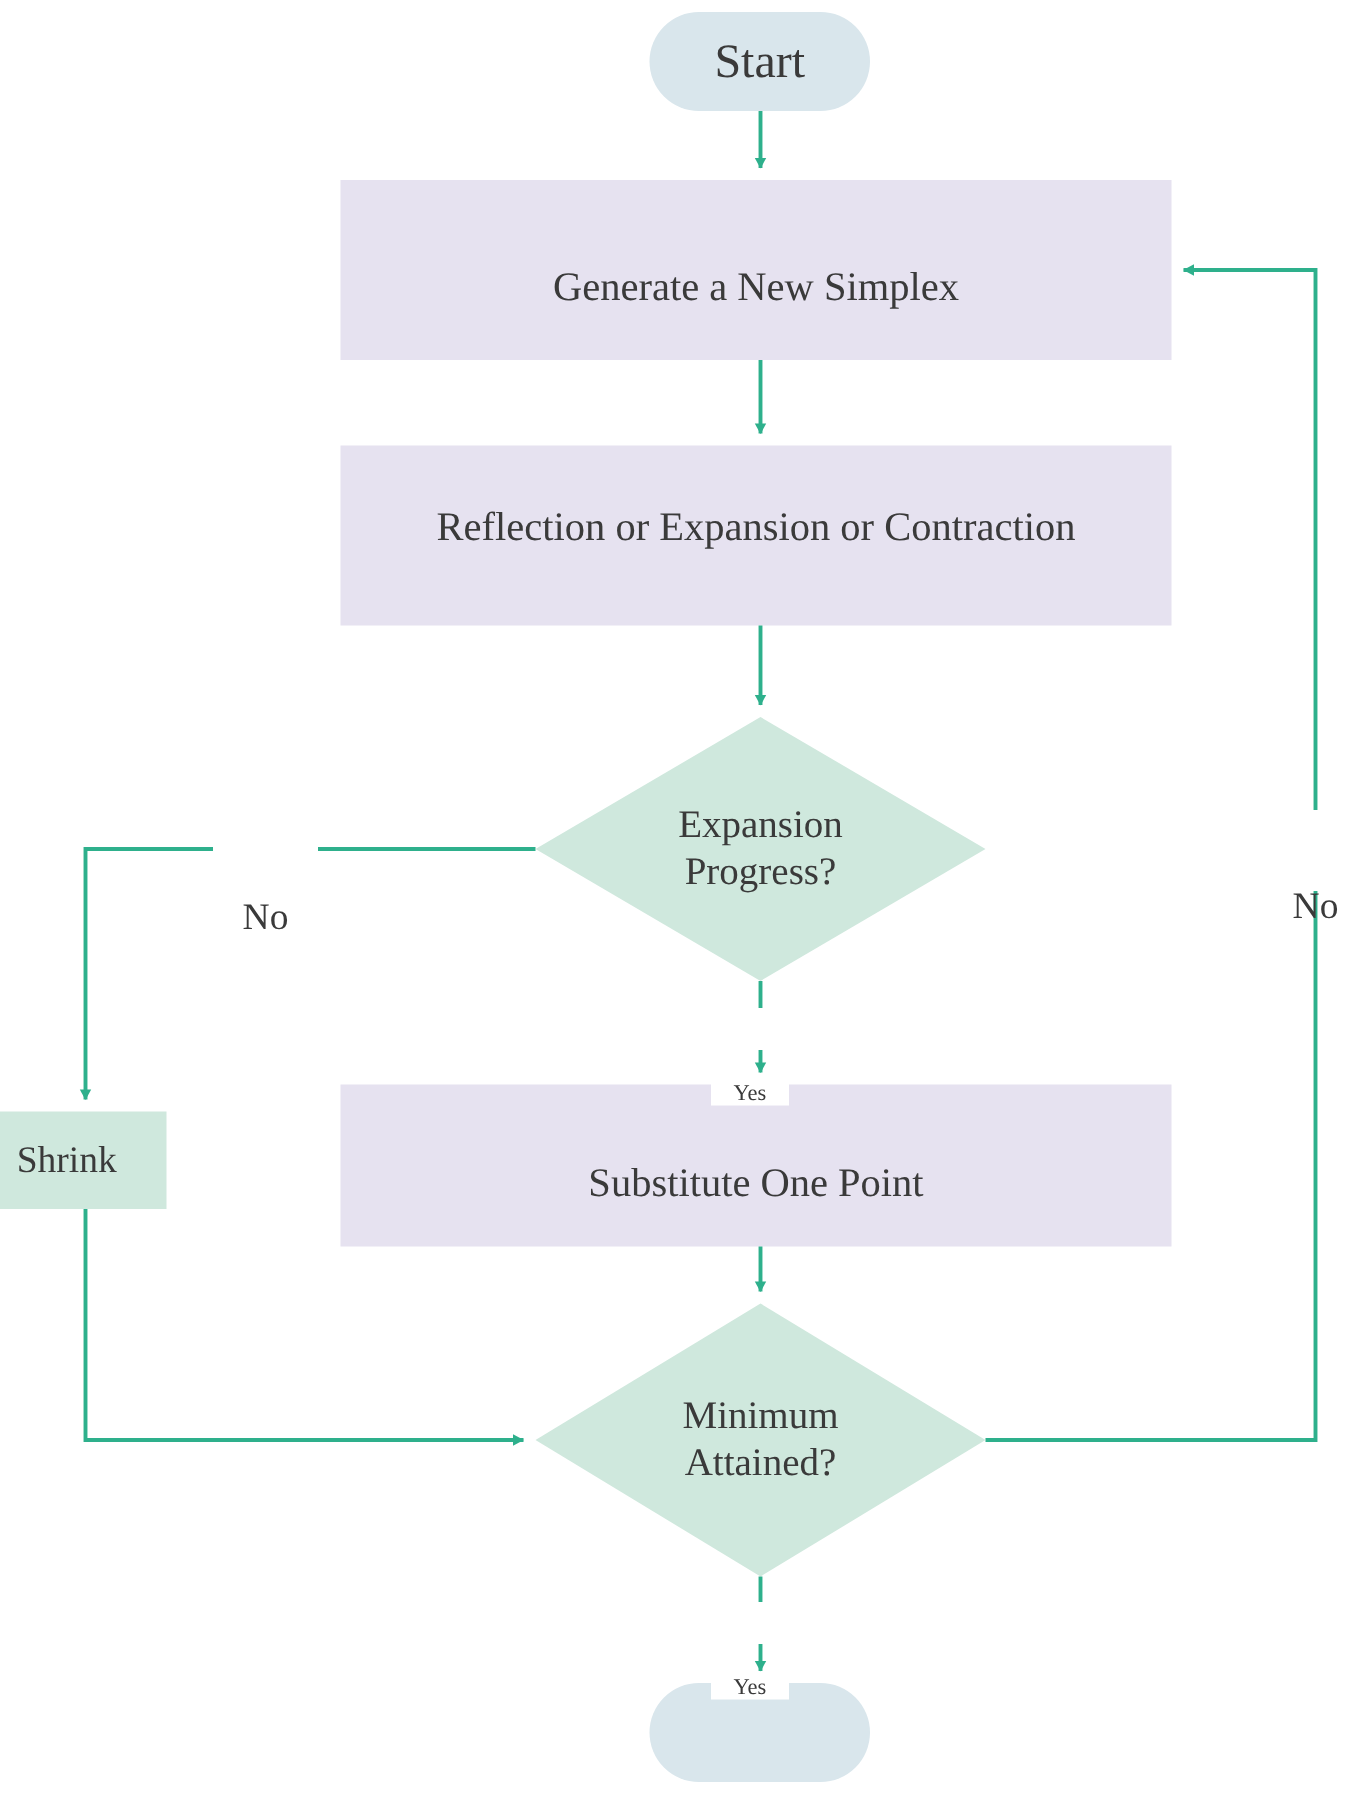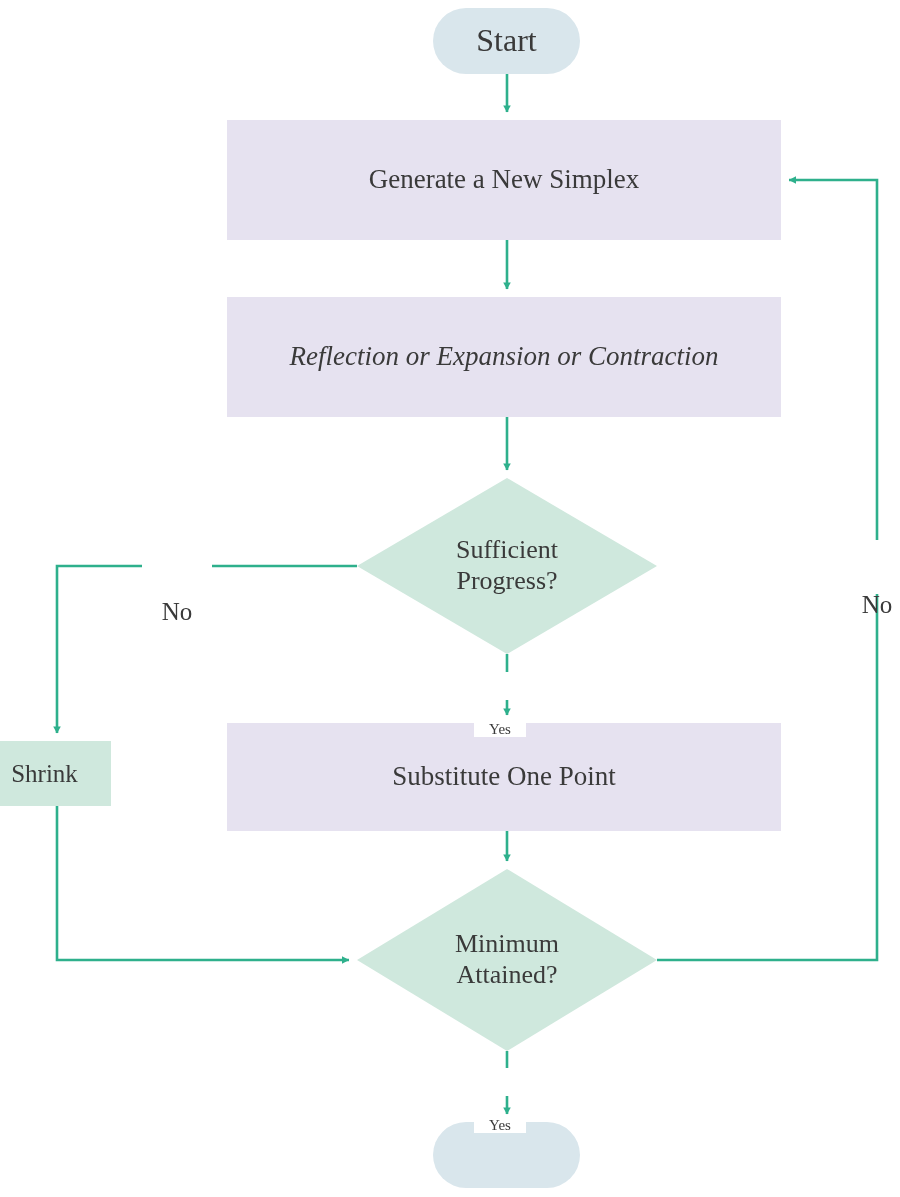--- a/index.html
+++ b/index.html
@@ -37,21 +37,21 @@
   .edge-label {
     position: absolute;
     color: #3a3a3a;
     font-family: "Liberation Serif", "DejaVu Serif", serif;
     text-align: center;
     background: #ffffff;
     line-height: 1;
     margin-top: 48px;
   }
   .terminal-label { font-size: 32px; }
-  .process-label  { font-size: 27px; }
+  .process-label  { font-size: 27px; margin-top: 12px; }
   .decision-label { font-size: 26px; }
   .shrink-label   { font-size: 25px; }
   .lbl-no-left  { font-size: 25px; }
   .lbl-no-right { font-size: 25px; }
   .lbl-yes      { font-size: 15px; }
 </style>
 </head>
 <body>
 
 <div id="canvas">
@@ -124,23 +124,23 @@
 
       <path d="M507,1051 L507,1068"></path>
       <path d="M507,1096 L507,1114" marker-end="url(#arrowDown)"></path>
     </g>
   </svg>
 
   <div class="node-label terminal-label" style="left:433px; top:8px; width:147px; height:66px;">Start</div>
 
   <div class="node-label process-label" style="left:227px; top:120px; width:554px; height:120px;">Generate a New Simplex</div>
 
-  <div class="node-label process-label" style="left:227px; top:297px; width:554px; height:120px;font-style:italic;">Reflection or Expansion or Contraction</div>
+  <div class="node-label process-label" style="left:227px; top:280px; width:554px; height:120px;">Reflection or Expansion or Contraction</div>
 
-  <div class="node-label decision-label" style="left:357px; top:478px; width:300px; height:176px;">Sufficient
+  <div class="node-label decision-label" style="left:357px; top:478px; width:300px; height:176px;">Expansion
 Progress?</div>
 
   <div class="node-label shrink-label" style="left:-40px; top:741px; width:151px; height:65px; justify-content:center; padding-left:18px; box-sizing:border-box;">Shrink</div>
 
   <div class="node-label process-label" style="left:227px; top:723px; width:554px; height:108px;">Substitute One Point</div>
 
   <div class="node-label decision-label" style="left:357px; top:869px; width:300px; height:182px;">Minimum
 Attained?</div>
 
 

